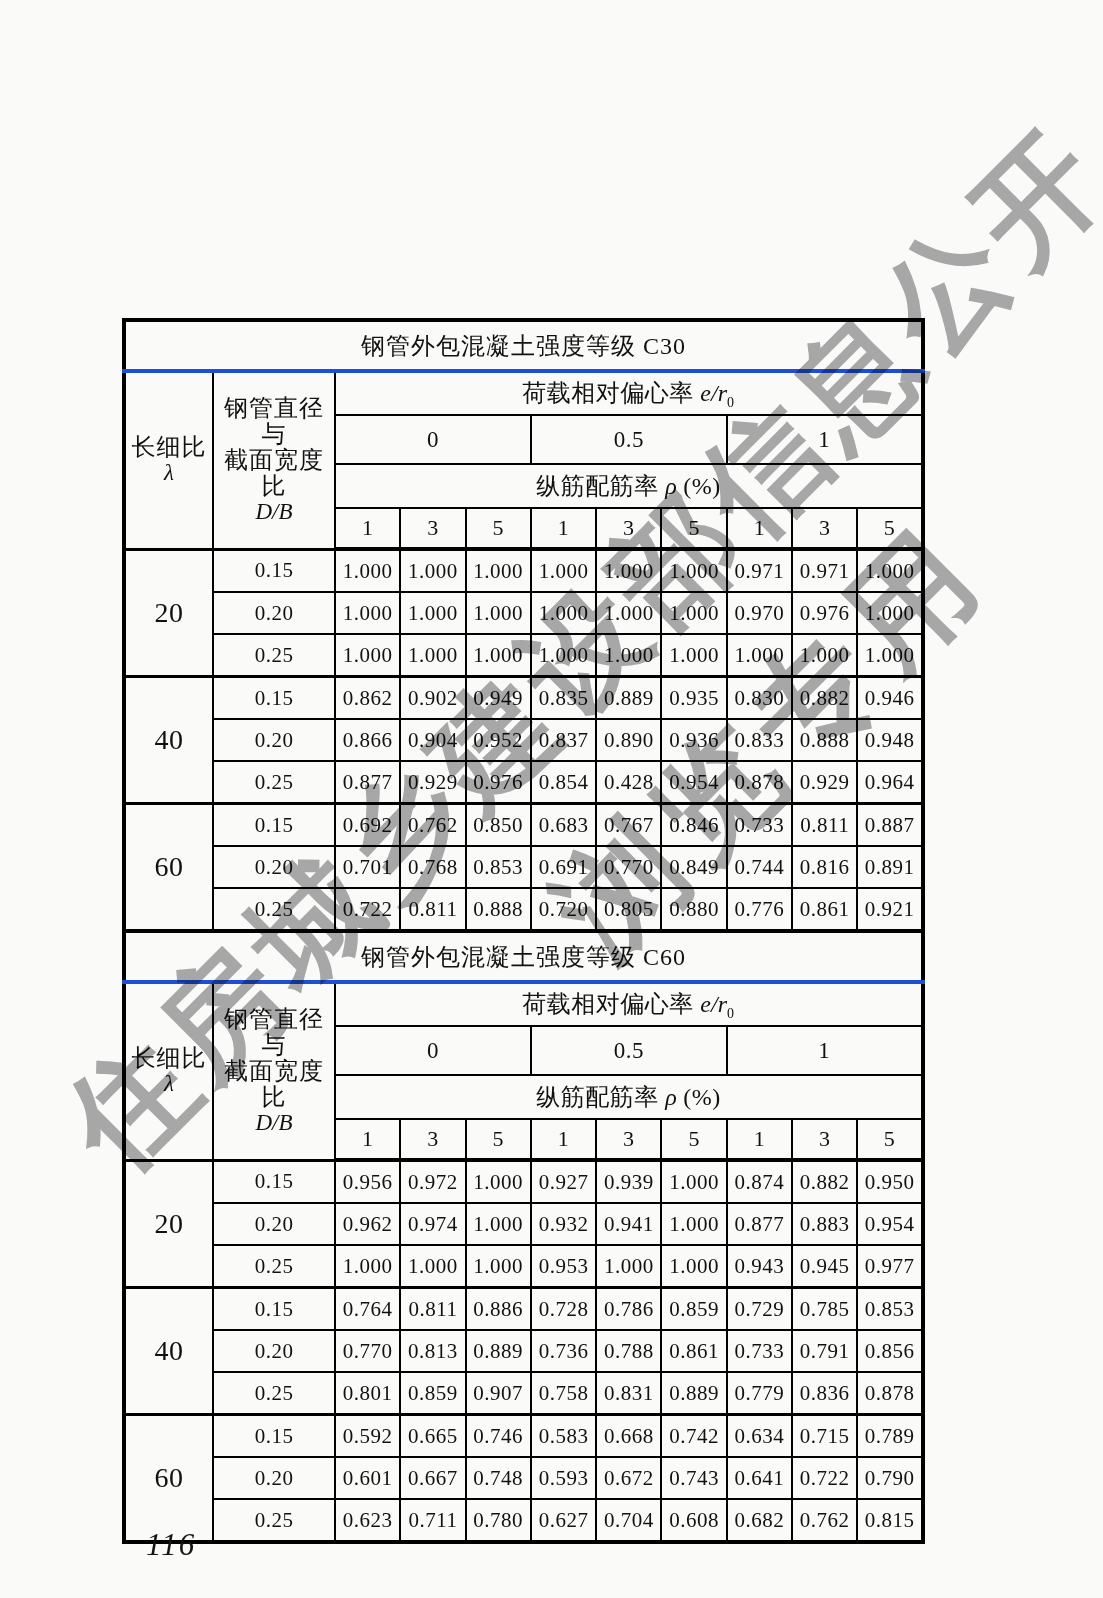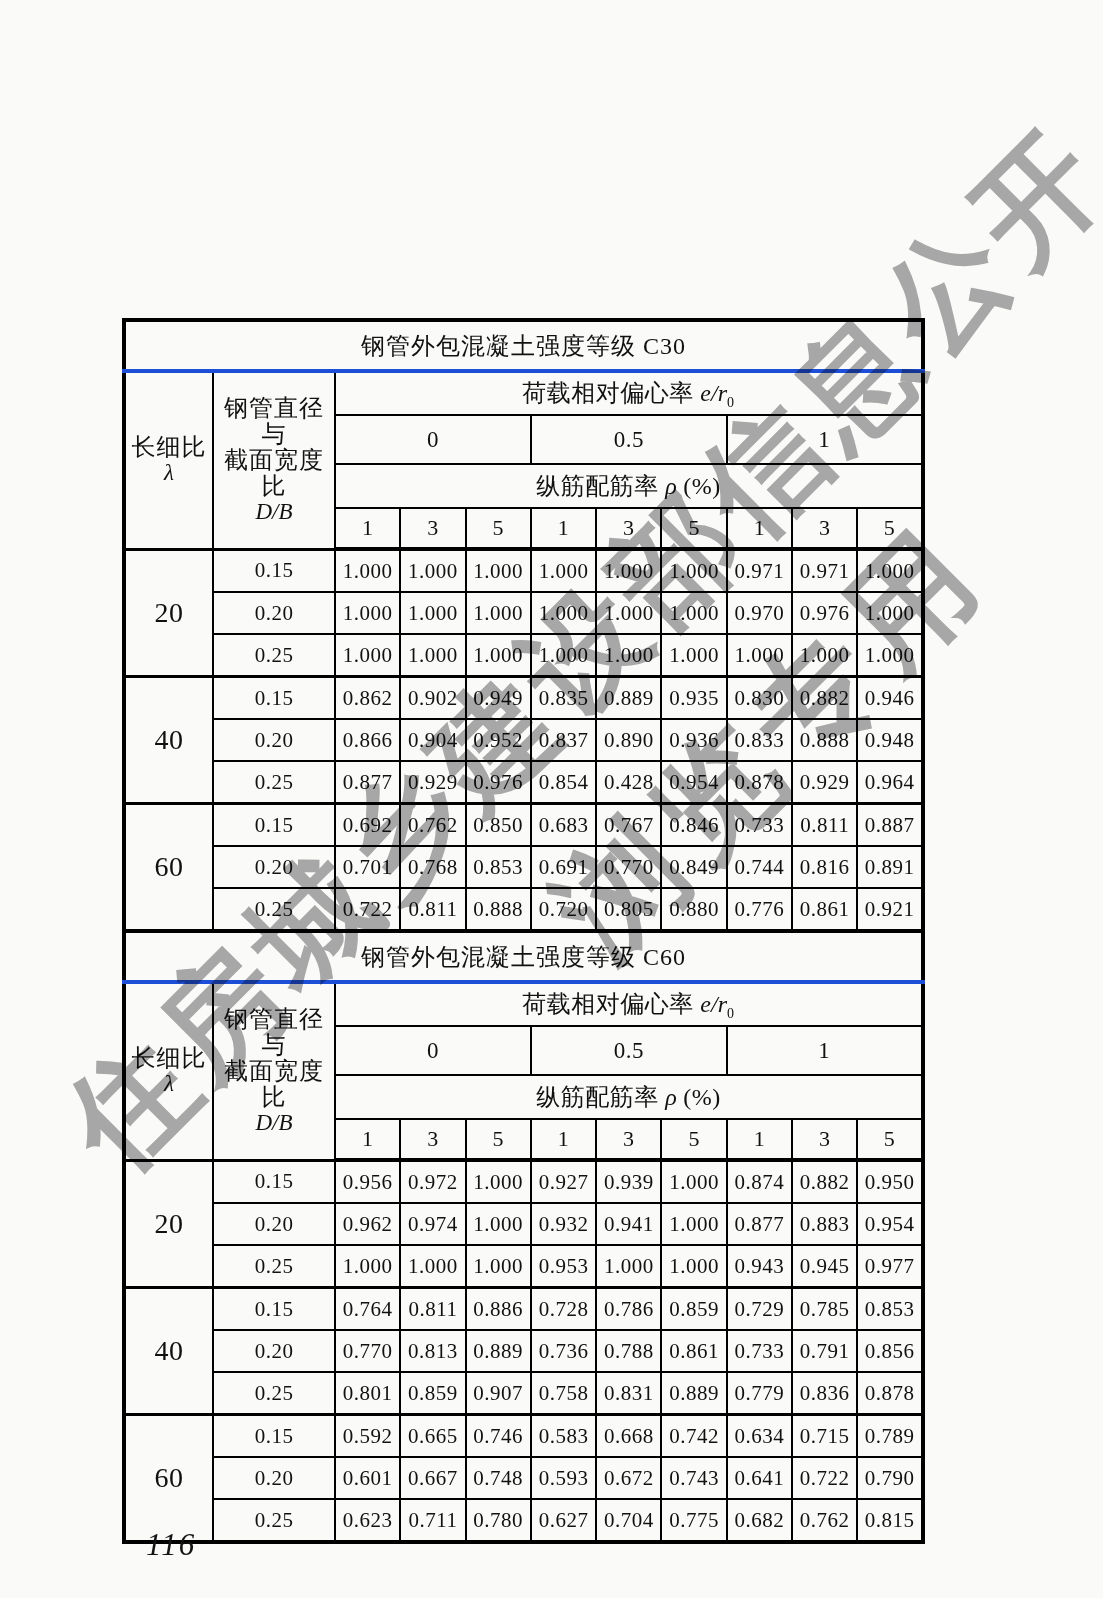--- a/index.html
+++ b/index.html
@@ -362,21 +362,21 @@
           <td>0.722</td>
           <td>0.790</td>
         </tr>
         <tr class="data">
           <td>0.25</td>
           <td>0.623</td>
           <td>0.711</td>
           <td>0.780</td>
           <td>0.627</td>
           <td>0.704</td>
-          <td>0.775</td>
+          <td>0.608</td>
           <td>0.682</td>
           <td>0.762</td>
           <td>0.815</td>
         </tr>
       </tbody>
   </table>
 
   <div class="wm wm1">住房城乡建设部信息公开</div>
   <div class="wm wm2">浏览专用</div>
 

